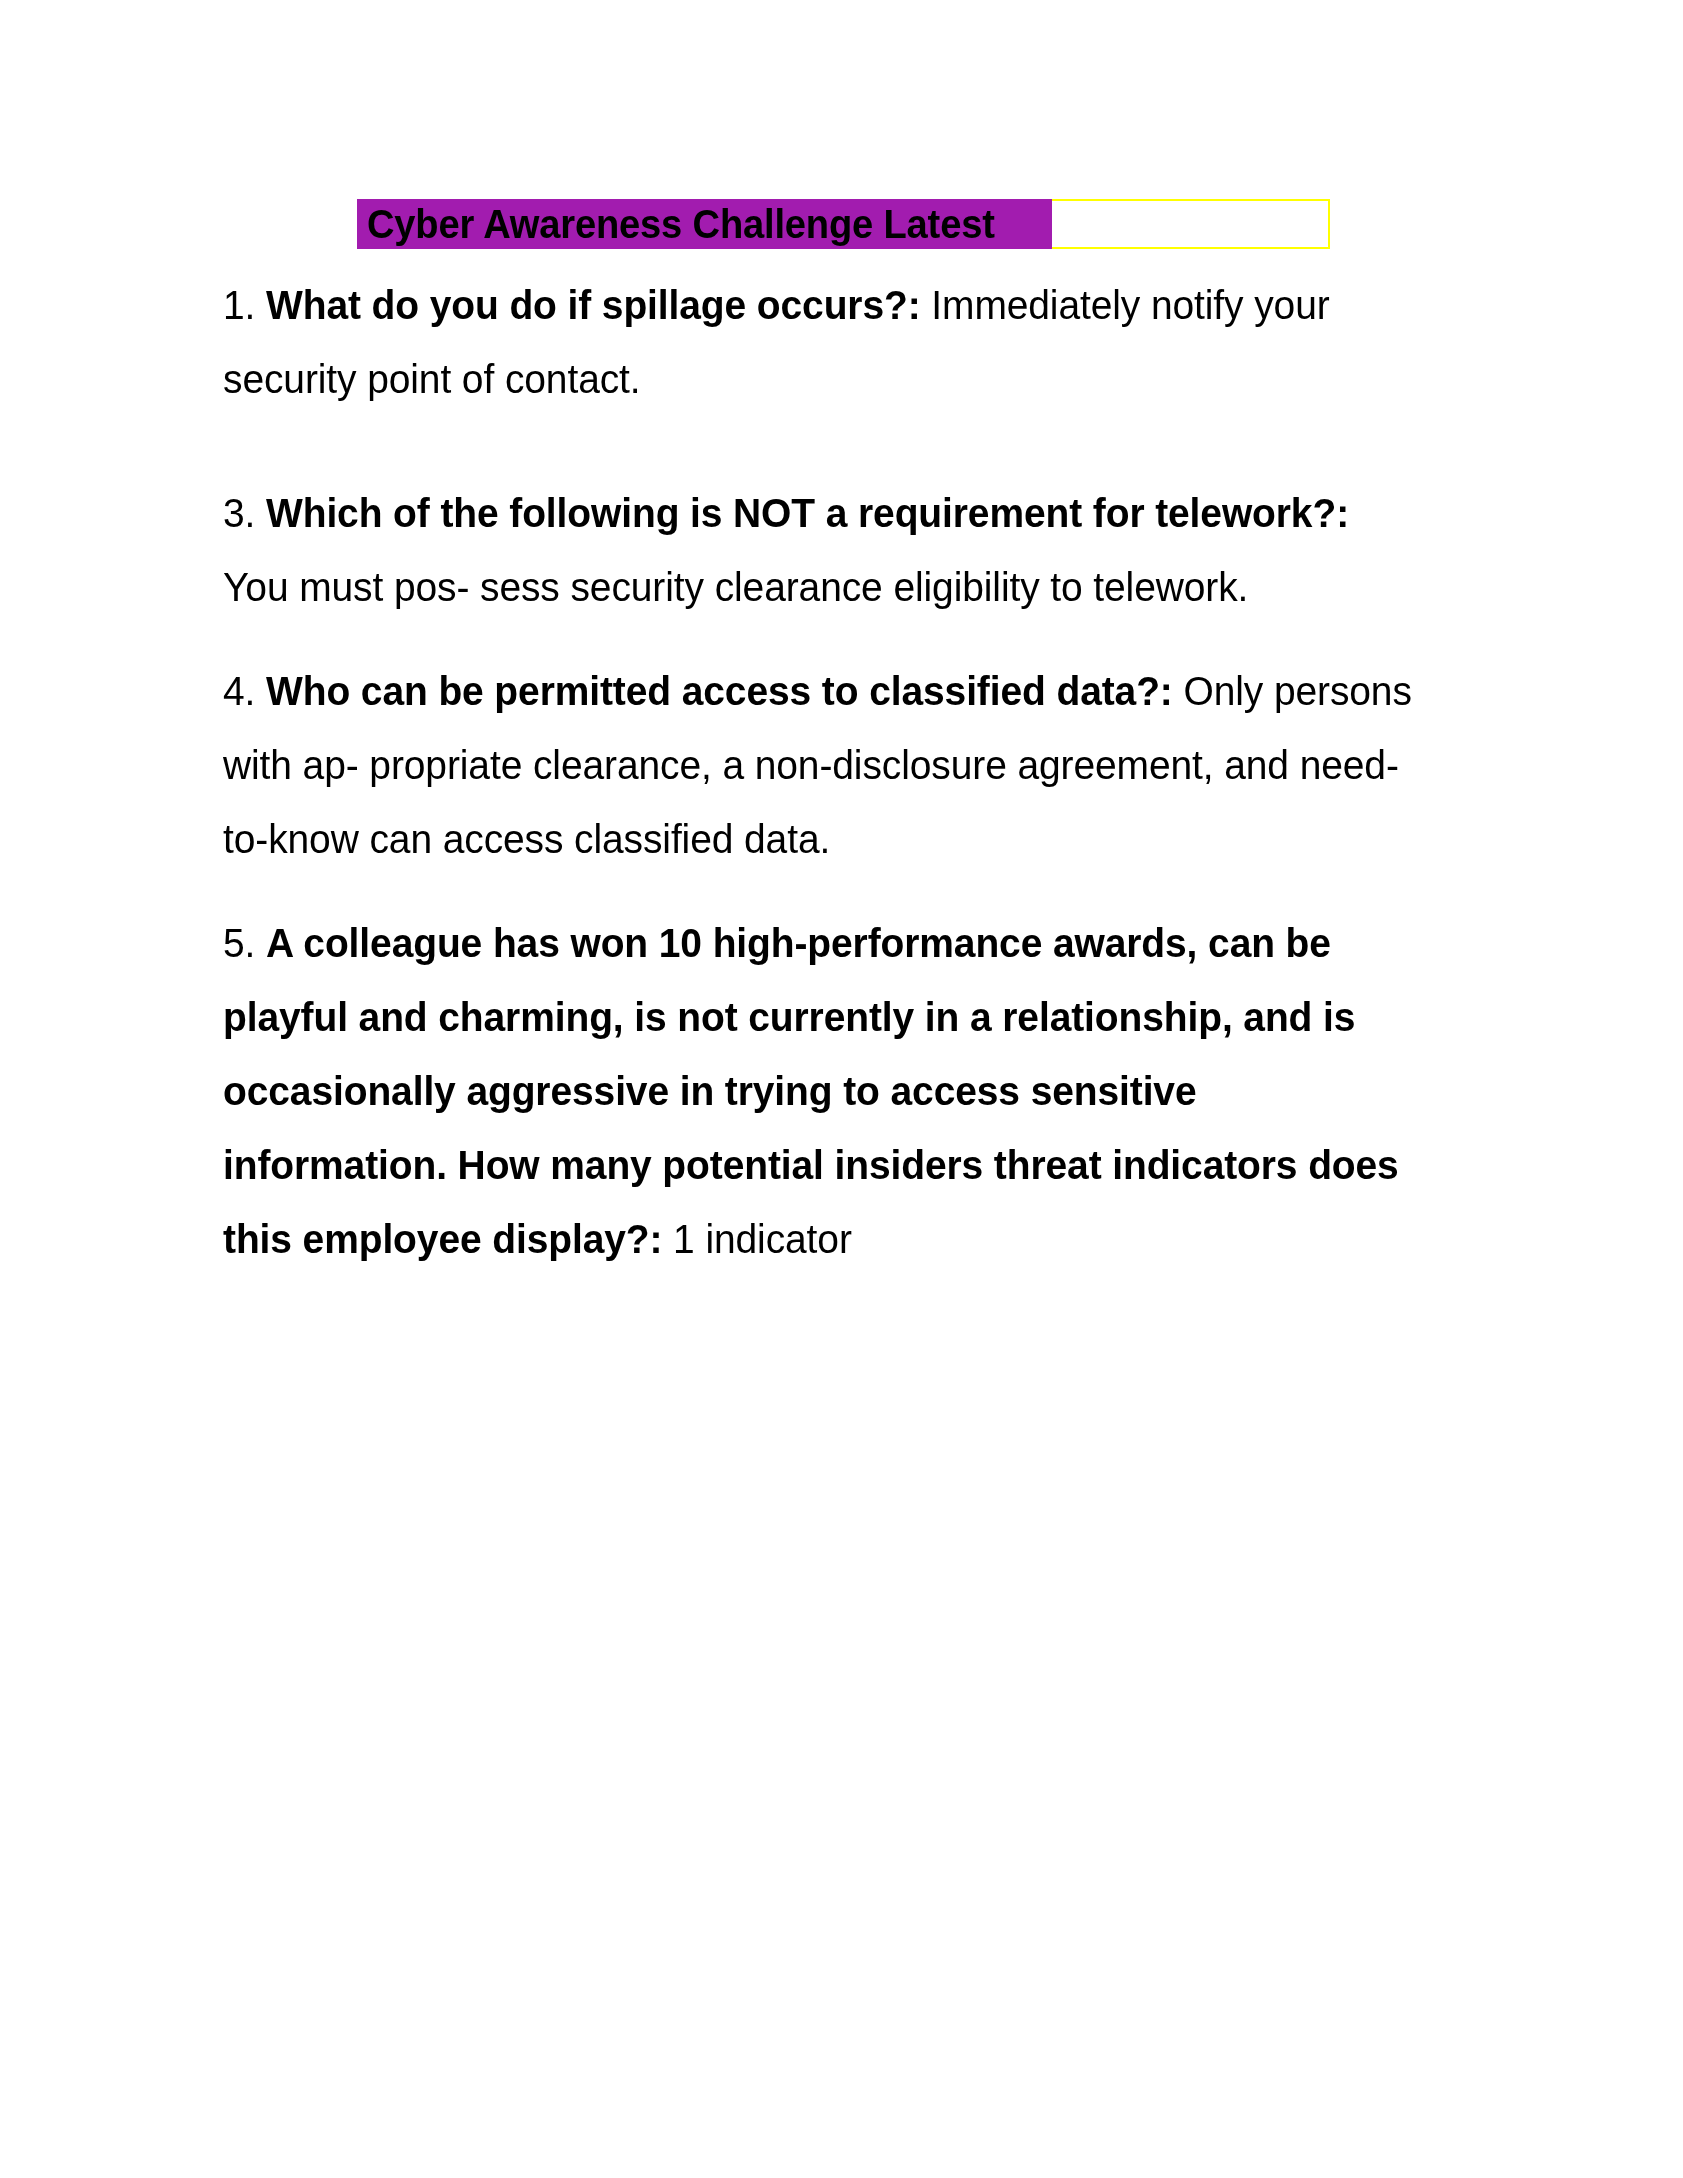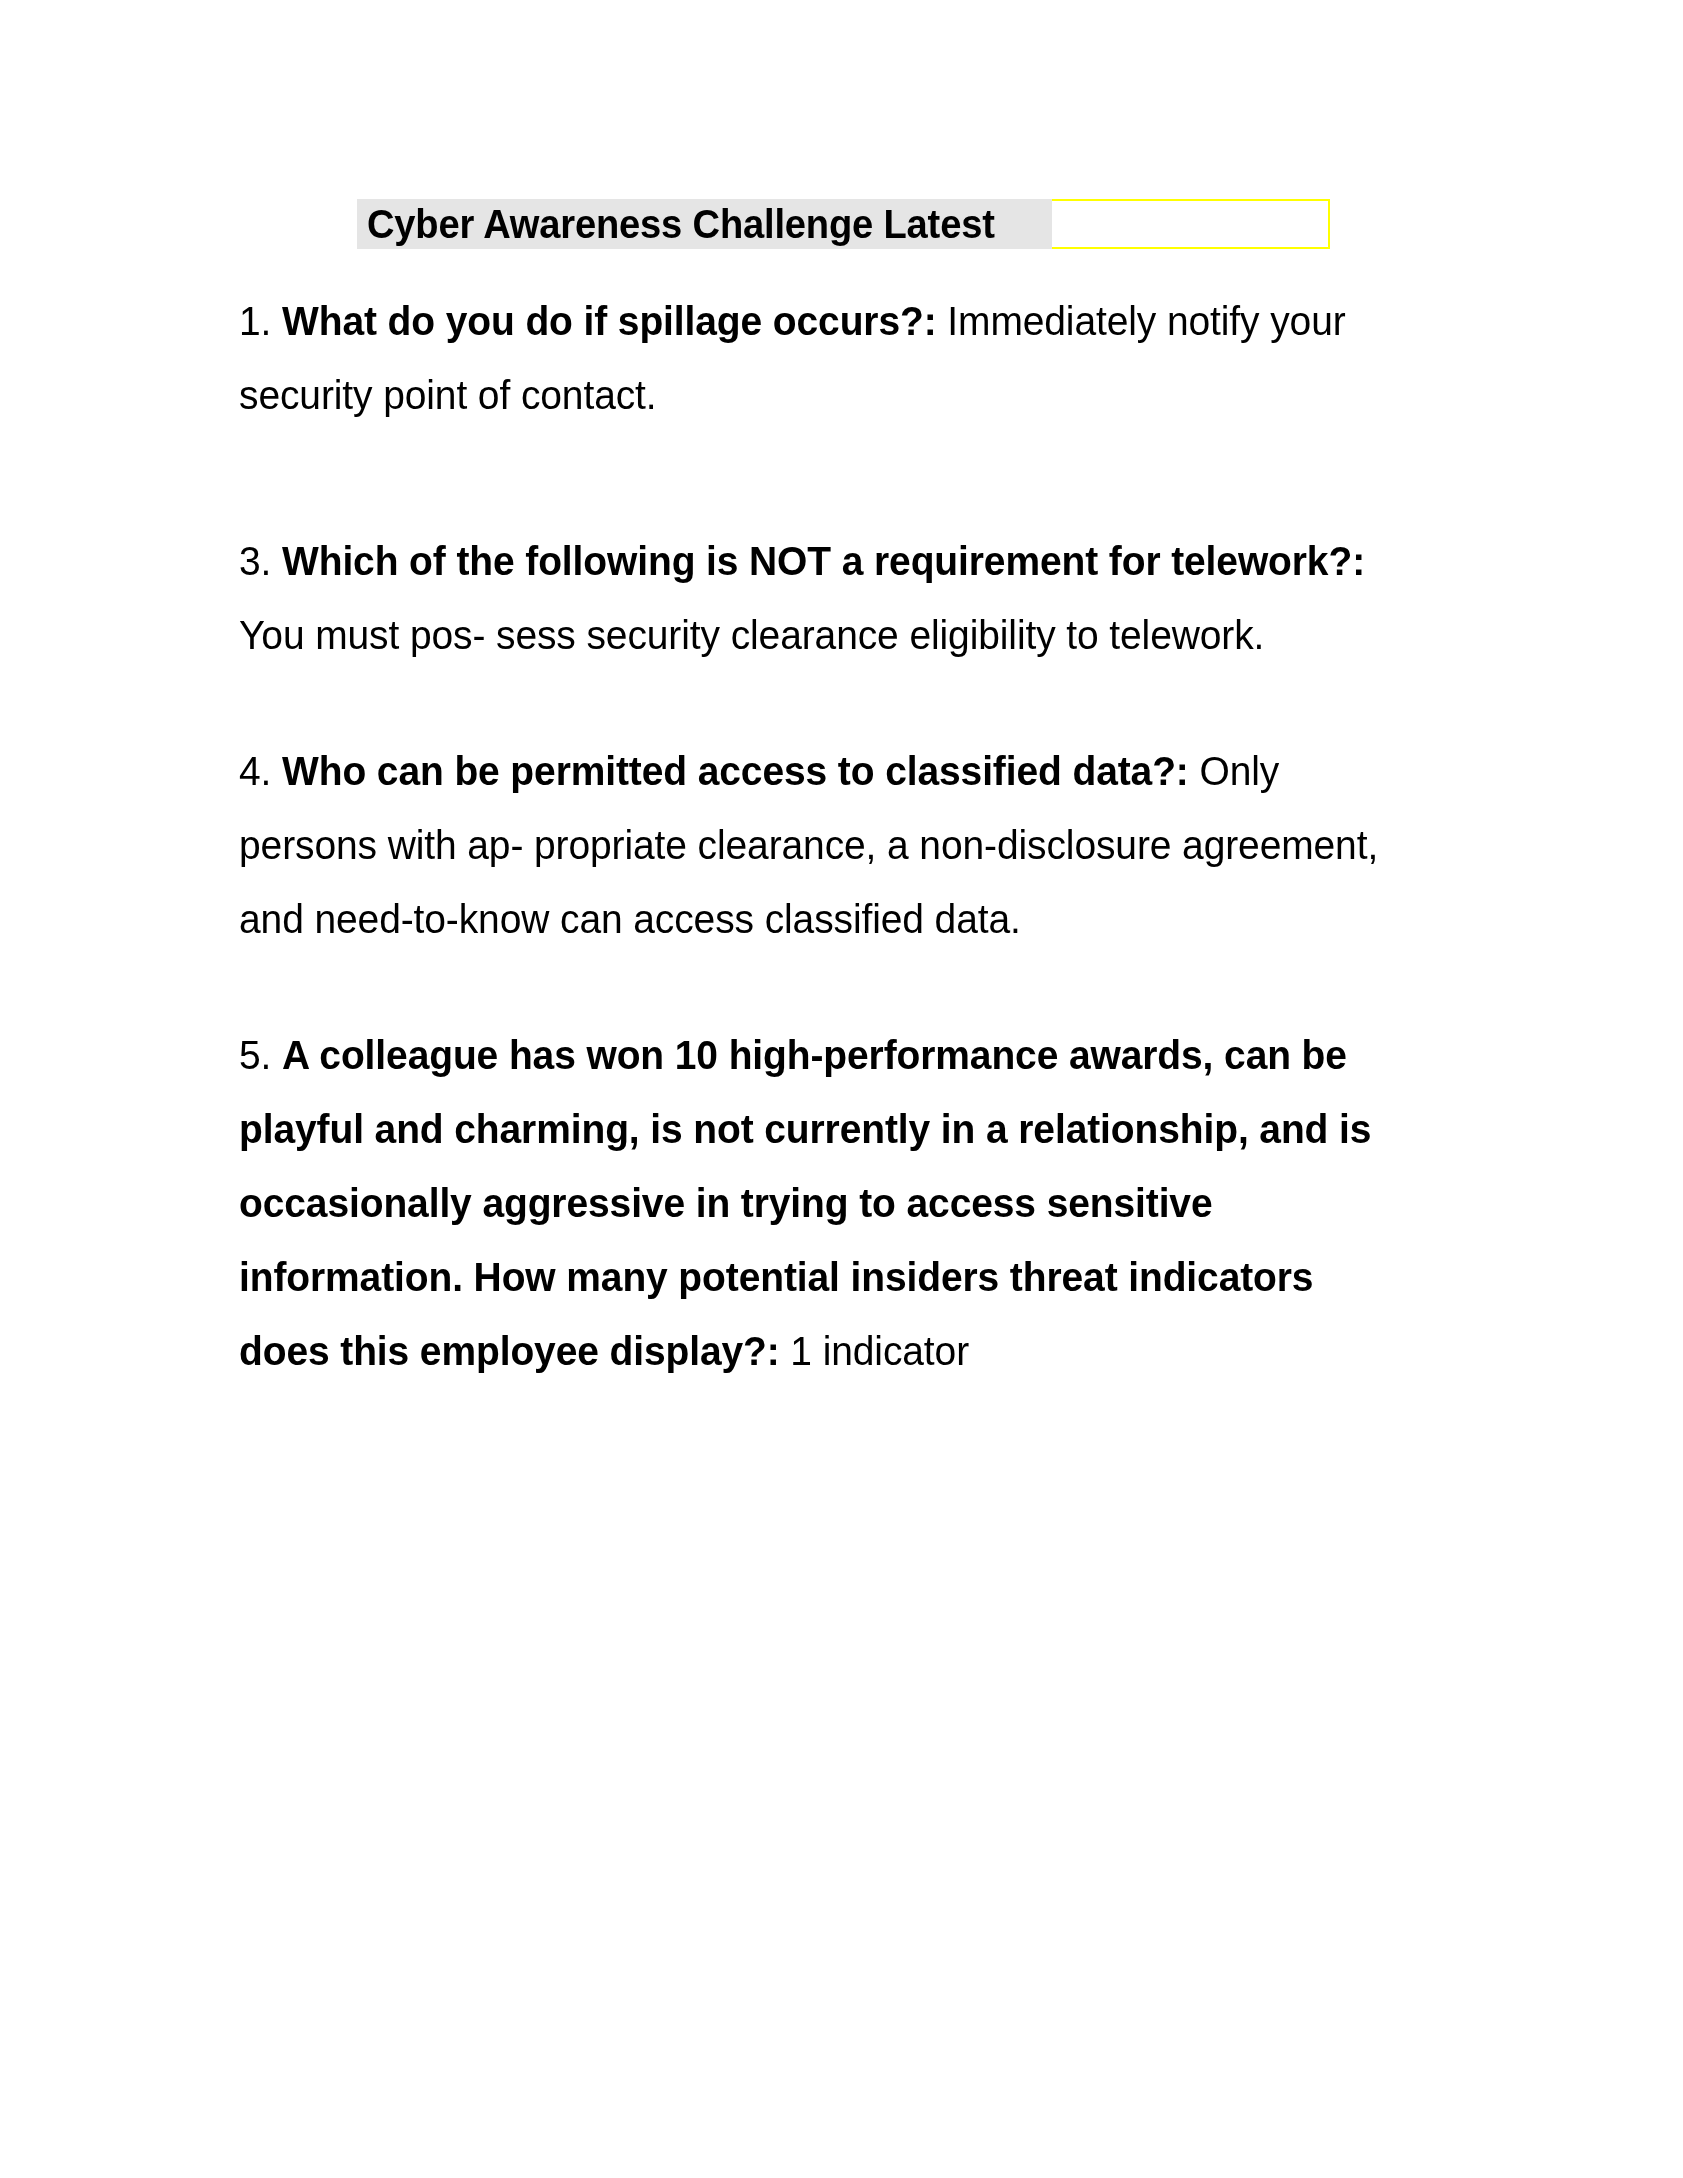--- a/index.html
+++ b/index.html
@@ -47,42 +47,42 @@
     width: 973px;
     box-sizing: border-box;
     border: 2px solid #ffff00;
     background: #ffffff;
   }
   .title-hl {
     position: absolute;
     left: 134px;
     top: 16px;
     height: 50px;
-    background: #e5e5e5;
+    background: #a21caf;
     padding: 0 10px 0 10px;
     box-sizing: border-box;
     display: flex;
     align-items: center;
     white-space: nowrap;
   }
   .title-text {
     font-size: 41px;
     font-weight: bold;
     line-height: 50px;
     letter-spacing: -0.2px;
     transform: scaleX(0.93);
     transform-origin: left center;
     display: inline-block;
   }
 
   
   .qa {
     font-size: 41px;
     line-height: 74px;
-    margin: 16px;
+    margin: 0;
     padding: 0;
     text-align: left;
     letter-spacing: -0.1px;
     word-spacing: 0px;
   }
   .qa-spacer { height: 30px; }
 
   .q {
     font-weight: bold;
   }

